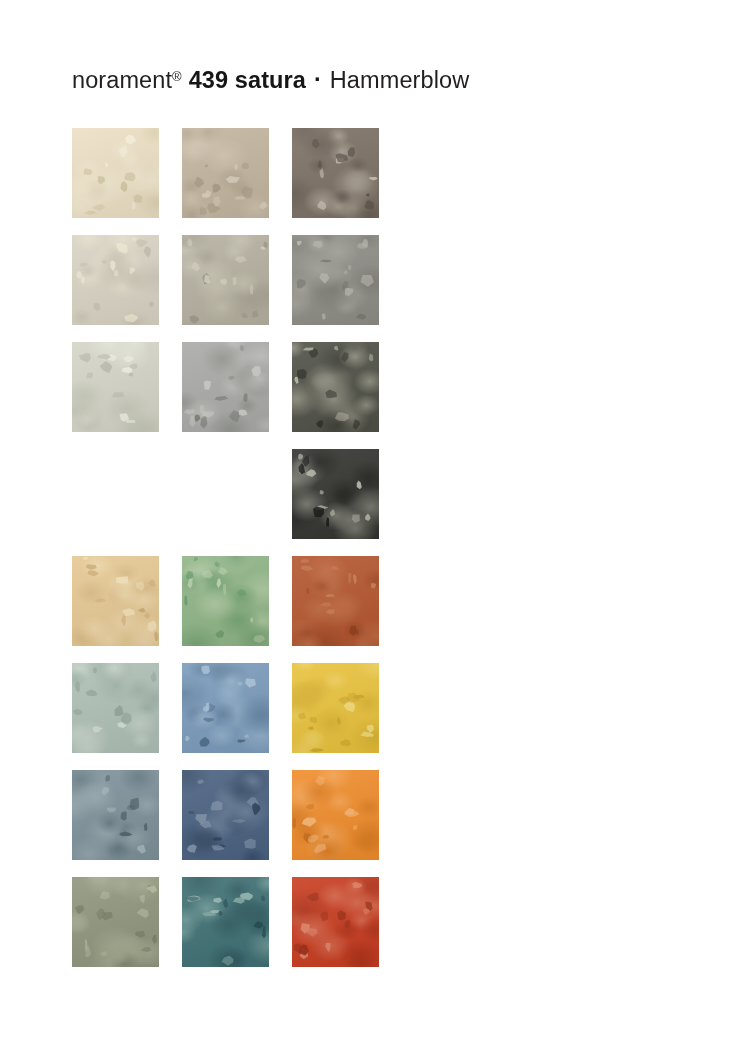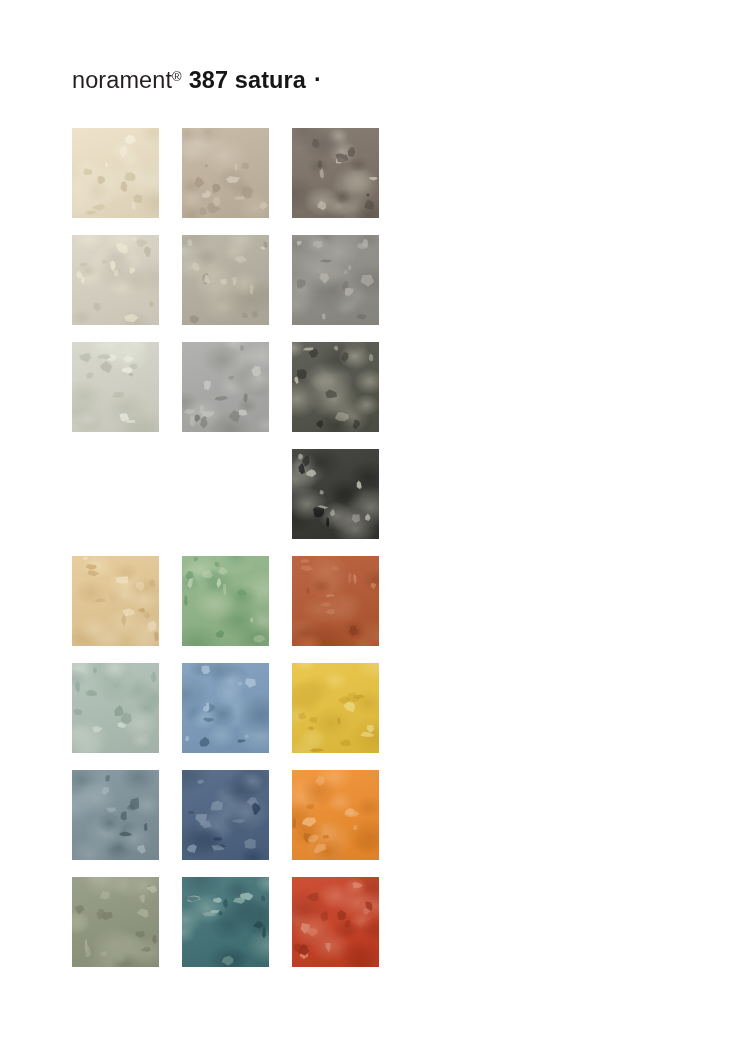--- a/index.html
+++ b/index.html
@@ -109,22 +109,23 @@
   }
 </style>
 </head>
 <body>
 
 <div id="page">
 
   <div id="title-bar">
     <span class="t-brand">norament</span>
       <span class="t-sup">®</span>
-    <span class="t-product">387 satura</span>
+    <span class="t-product">439 satura</span>
     <span class="t-sep">·</span>
+    <span class="t-variant">Hammerblow</span>
   </div>
 
   <div id="swatch-grid">
       <div class="swatch-row">
         <div class="swatch-cell" title="cream-beige" style="background: rgb(236, 224, 196);">
           <div class="grain" style="background-image: radial-gradient(23px 18px at 6.5% 87.3%, rgb(246, 238, 217) 0%, transparent 72%), radial-gradient(15px 12px at 66.9% 35.8%, rgb(246, 238, 217) 0%, transparent 72%), radial-gradient(20px 16px at 18.4% 47.1%, rgb(246, 238, 217) 0%, transparent 72%), radial-gradient(30px 24px at 12.6% 69.1%, rgb(246, 238, 217) 0%, transparent 72%), radial-gradient(21px 17px at 24.8% 69.5%, rgb(212, 198, 164) 0%, transparent 72%), radial-gradient(33px 26px at 92.6% 58.1%, rgb(246, 238, 217) 0%, transparent 72%), radial-gradient(19px 15px at 59% 25.1%, rgb(246, 238, 217) 0%, transparent 72%), radial-gradient(34px 27px at 42.1% 62.3%, rgb(246, 238, 217) 0%, transparent 72%), radial-gradient(27px 22px at 74.9% 53.4%, rgb(246, 238, 217) 0%, transparent 72%), radial-gradient(16px 13px at 85.9% 49.7%, rgb(212, 198, 164) 0%, transparent 72%), radial-gradient(33px 26px at 17.1% 69.1%, rgb(246, 238, 217) 0%, transparent 72%), radial-gradient(31px 25px at 98.1% 82%, rgb(212, 198, 164) 0%, transparent 72%), radial-gradient(33px 26px at 22% 75.2%, rgb(246, 238, 217) 0%, transparent 72%), radial-gradient(21px 17px at 94.5% 5.1%, rgb(212, 198, 164) 0%, transparent 72%);"></div>
           <div class="chips">
             <div class="chip" style="width: 14.6px; height: 13.8px; left: 50.9px; top: 41.8px; background: rgb(212, 198, 164); opacity: 0.69; clip-path: polygon(86.1% 62.5%, 69% 85.5%, 25.4% 75.5%, 8.5% 63%, 22.8% 23.8%, 59.3% 17.8%, 83.3% 34%);"></div>
             <div class="chip" style="width: 11.8px; height: 10.7px; left: 60.7px; top: 65.4px; background: rgb(212, 198, 164); opacity: 0.72; clip-path: polygon(78.9% 69.3%, 70.9% 87.9%, 13.2% 83.4%, 5.7% 28.7%, 41% 8.3%, 79.8% 26.8%);"></div>
             <div class="chip" style="width: 12.2px; height: 7.4px; left: 9.7px; top: 39.8px; background: rgb(212, 198, 164); opacity: 0.69; clip-path: polygon(88.9% 57.8%, 71.5% 96.7%, 18.5% 90.8%, 15.2% 47.7%, 28.3% 6.2%, 80.8% 26.5%);"></div>

